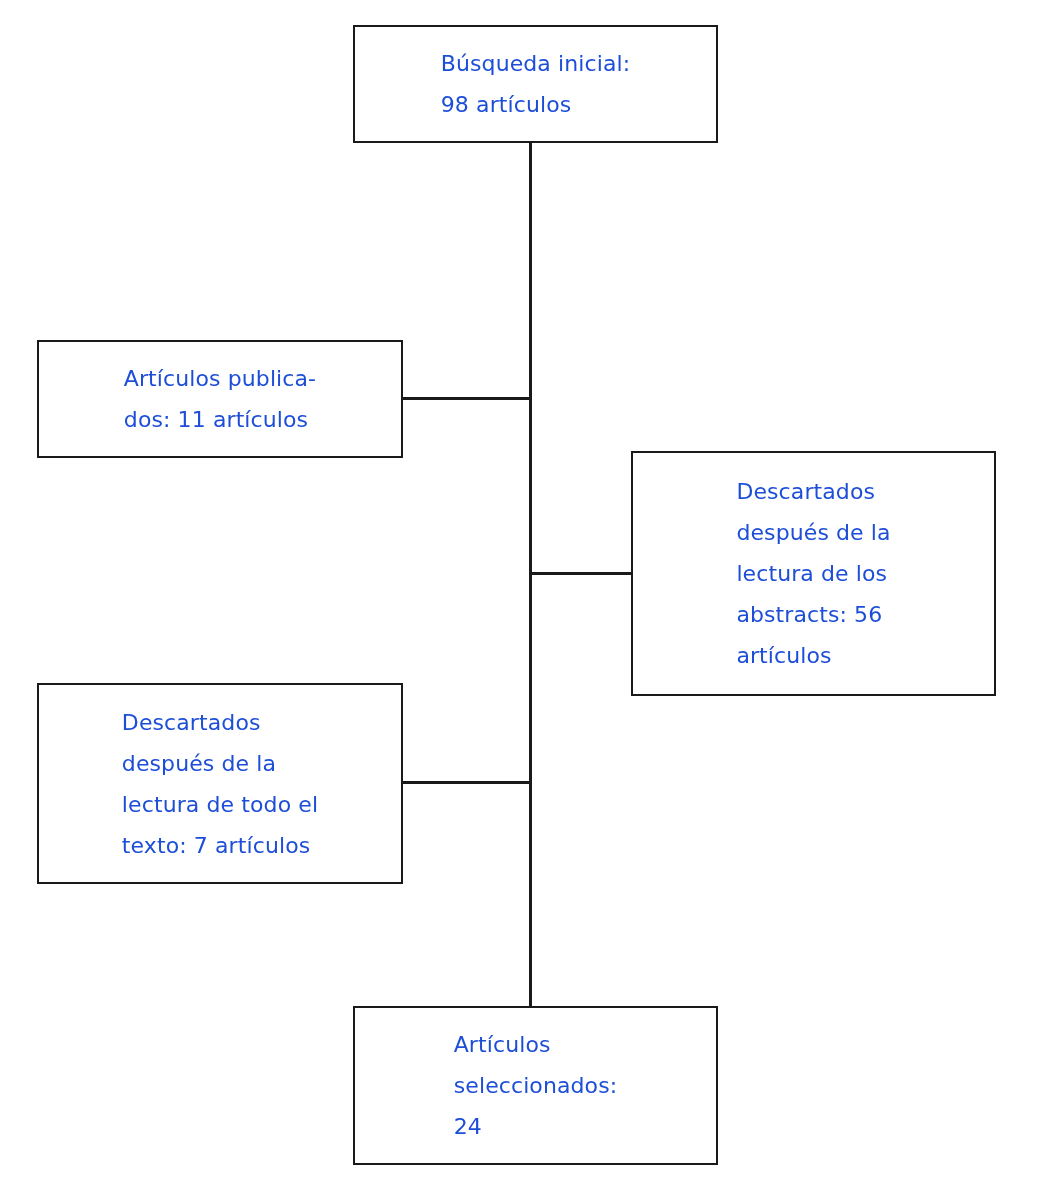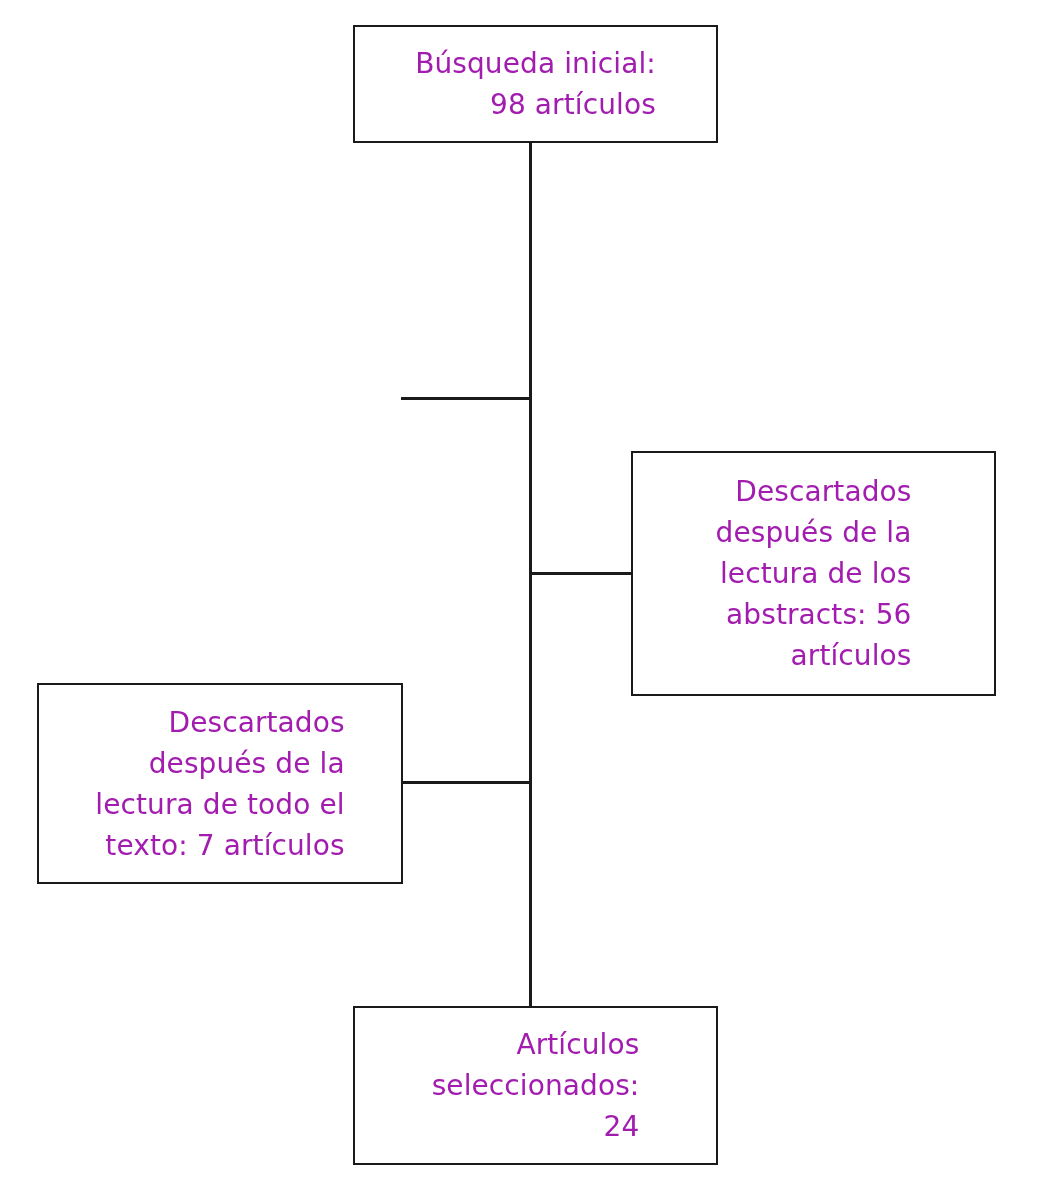--- a/index.html
+++ b/index.html
@@ -21,23 +21,23 @@
     position: absolute;
     box-sizing: border-box;
     border: 2.5px solid #1a1a1a;
     background: #ffffff;
     display: flex;
     align-items: center;
     justify-content: center;
     z-index: 2;
   }
   .node-label {
-    text-align: right;
-    color: #a21caf;
-    font-size: 28px;
+    text-align: left;
+    color: #1d4ed8;
+    font-size: 22px;
     line-height: 41px;
     letter-spacing: 0.1px;
     white-space: pre-line;
     padding: 0 6px;
   }
   .edge {
     position: absolute;
     background: #1a1a1a;
     z-index: 1;
   }
@@ -68,20 +68,24 @@
 
   <div class="edge edge-h" id="edge-abstracts"></div>
 
   <div class="edge edge-h" id="edge-fulltext"></div>
 
   <div class="node" id="node-initial">
     <div class="node-label">Búsqueda inicial:
 98 artículos</div>
   </div>
 
+  <div class="node" id="node-published">
+    <div class="node-label">Artículos publica-
+dos: 11 artículos</div>
+  </div>
 
   <div class="node" id="node-abstracts">
     <div class="node-label">Descartados
 después de la
 lectura de los
 abstracts: 56
 artículos</div>
   </div>
 
   <div class="node" id="node-fulltext">

